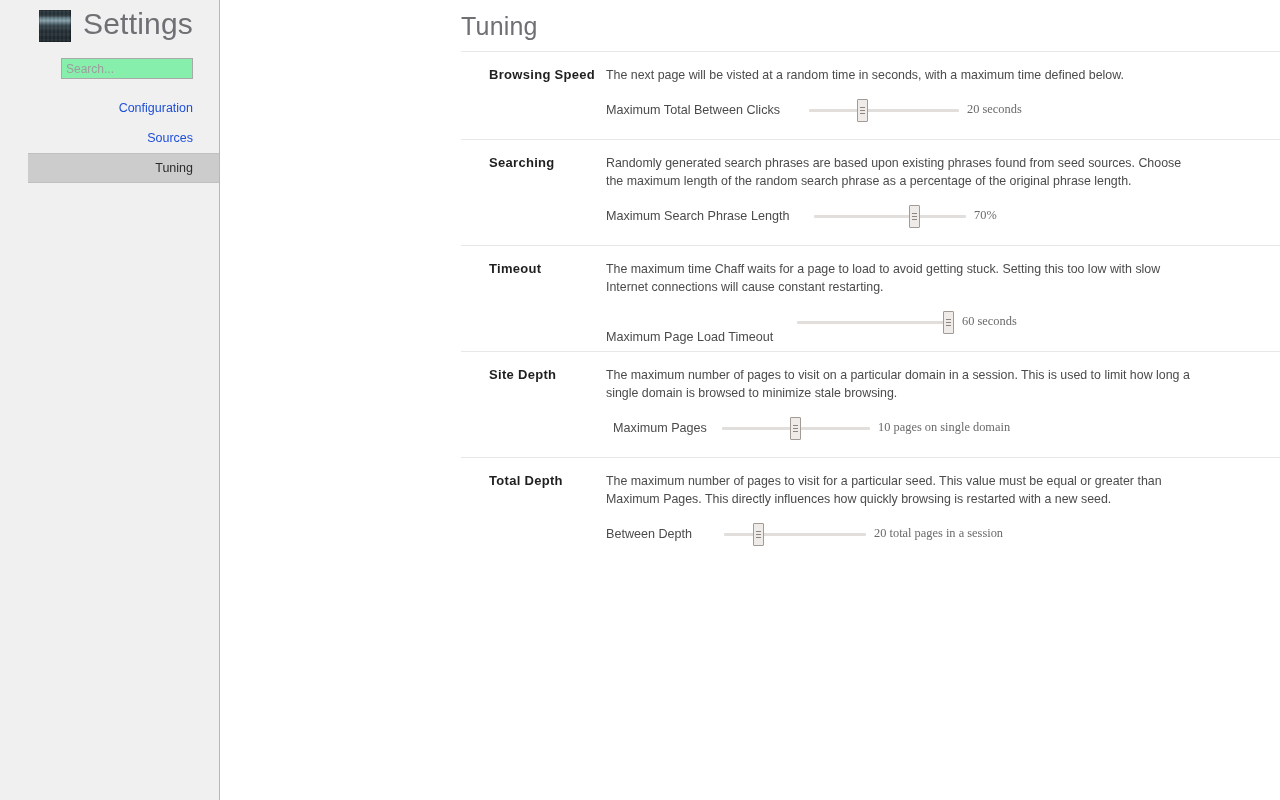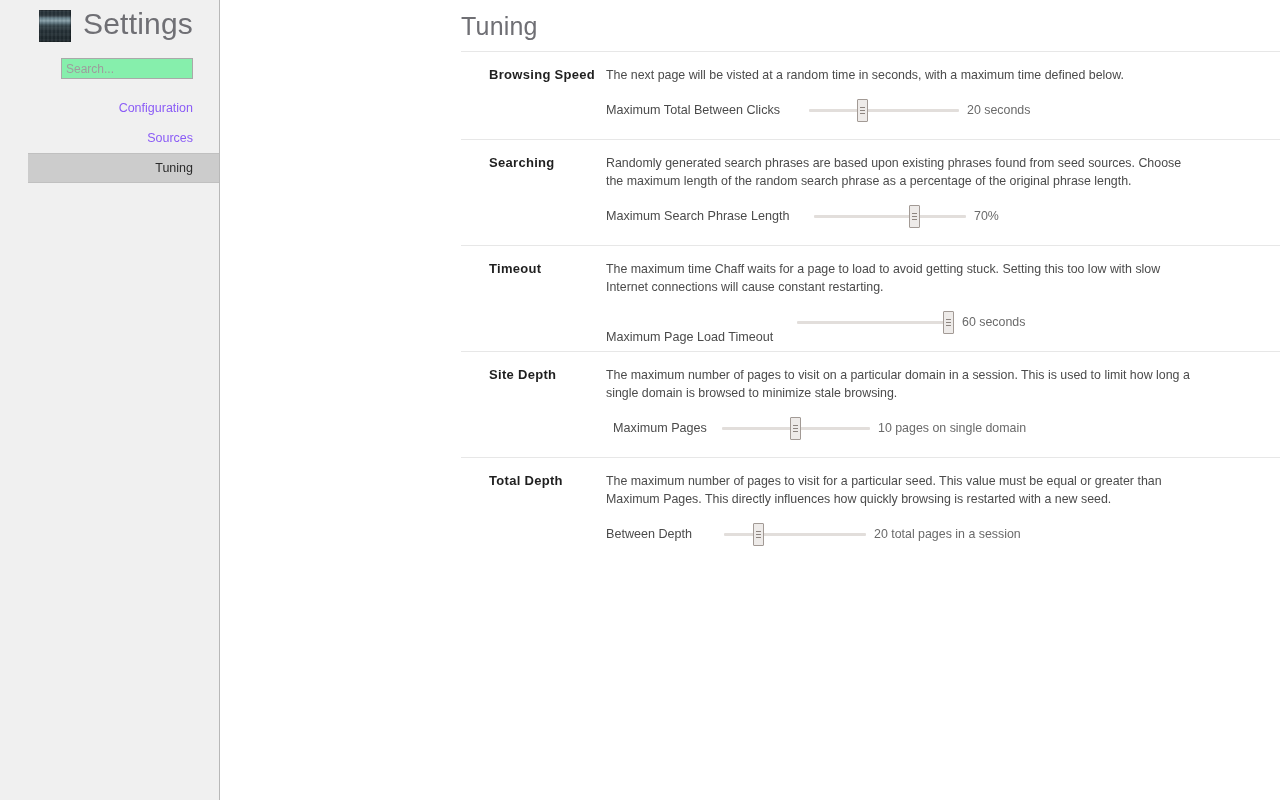--- a/index.html
+++ b/index.html
@@ -79,21 +79,21 @@
   .search-input::placeholder { color: #9d9d9d; }
 
   .nav { margin-top: 14px; }
   .nav-item {
     display: block;
     height: 30px;
     line-height: 30px;
     padding-right: 26px;
     text-align: right;
     font-size: 12.5px;
-    color: #8b5cf6;
+    color: #1d4ed8;
     cursor: default;
     user-select: none;
     white-space: nowrap;
   }
   .nav-item.selected {
     background: #cccccc;
     color: #2b2b2b;
     border-top: 1px solid #c0c0c0;
     border-bottom: 1px solid #c0c0c0;
     line-height: 28px;
@@ -189,20 +189,21 @@
     background: #8d8580;
     display: block;
   }
   .slider .handle i:nth-child(1) { top: 7px; }
   .slider .handle i:nth-child(2) { top: 10px; }
   .slider .handle i:nth-child(3) { top: 13px; }
 
   .control-value {
     font-size: 12.4px;
     color: #6a6a6a;
+    font-family: Liberation Serif, serif;
   }
 
   
   .row-a .control-label { width: 195px; }
   .row-a .slider { width: 150px; }
   .row-b .control-label { width: 200px; }
   .row-b .slider { width: 152px; }
   .row-c .control-label { width: 183px; margin-top: 31px; }
   .row-c .slider { width: 157px; }
   .row-d .control-label { width: 108px; text-align: center; }

